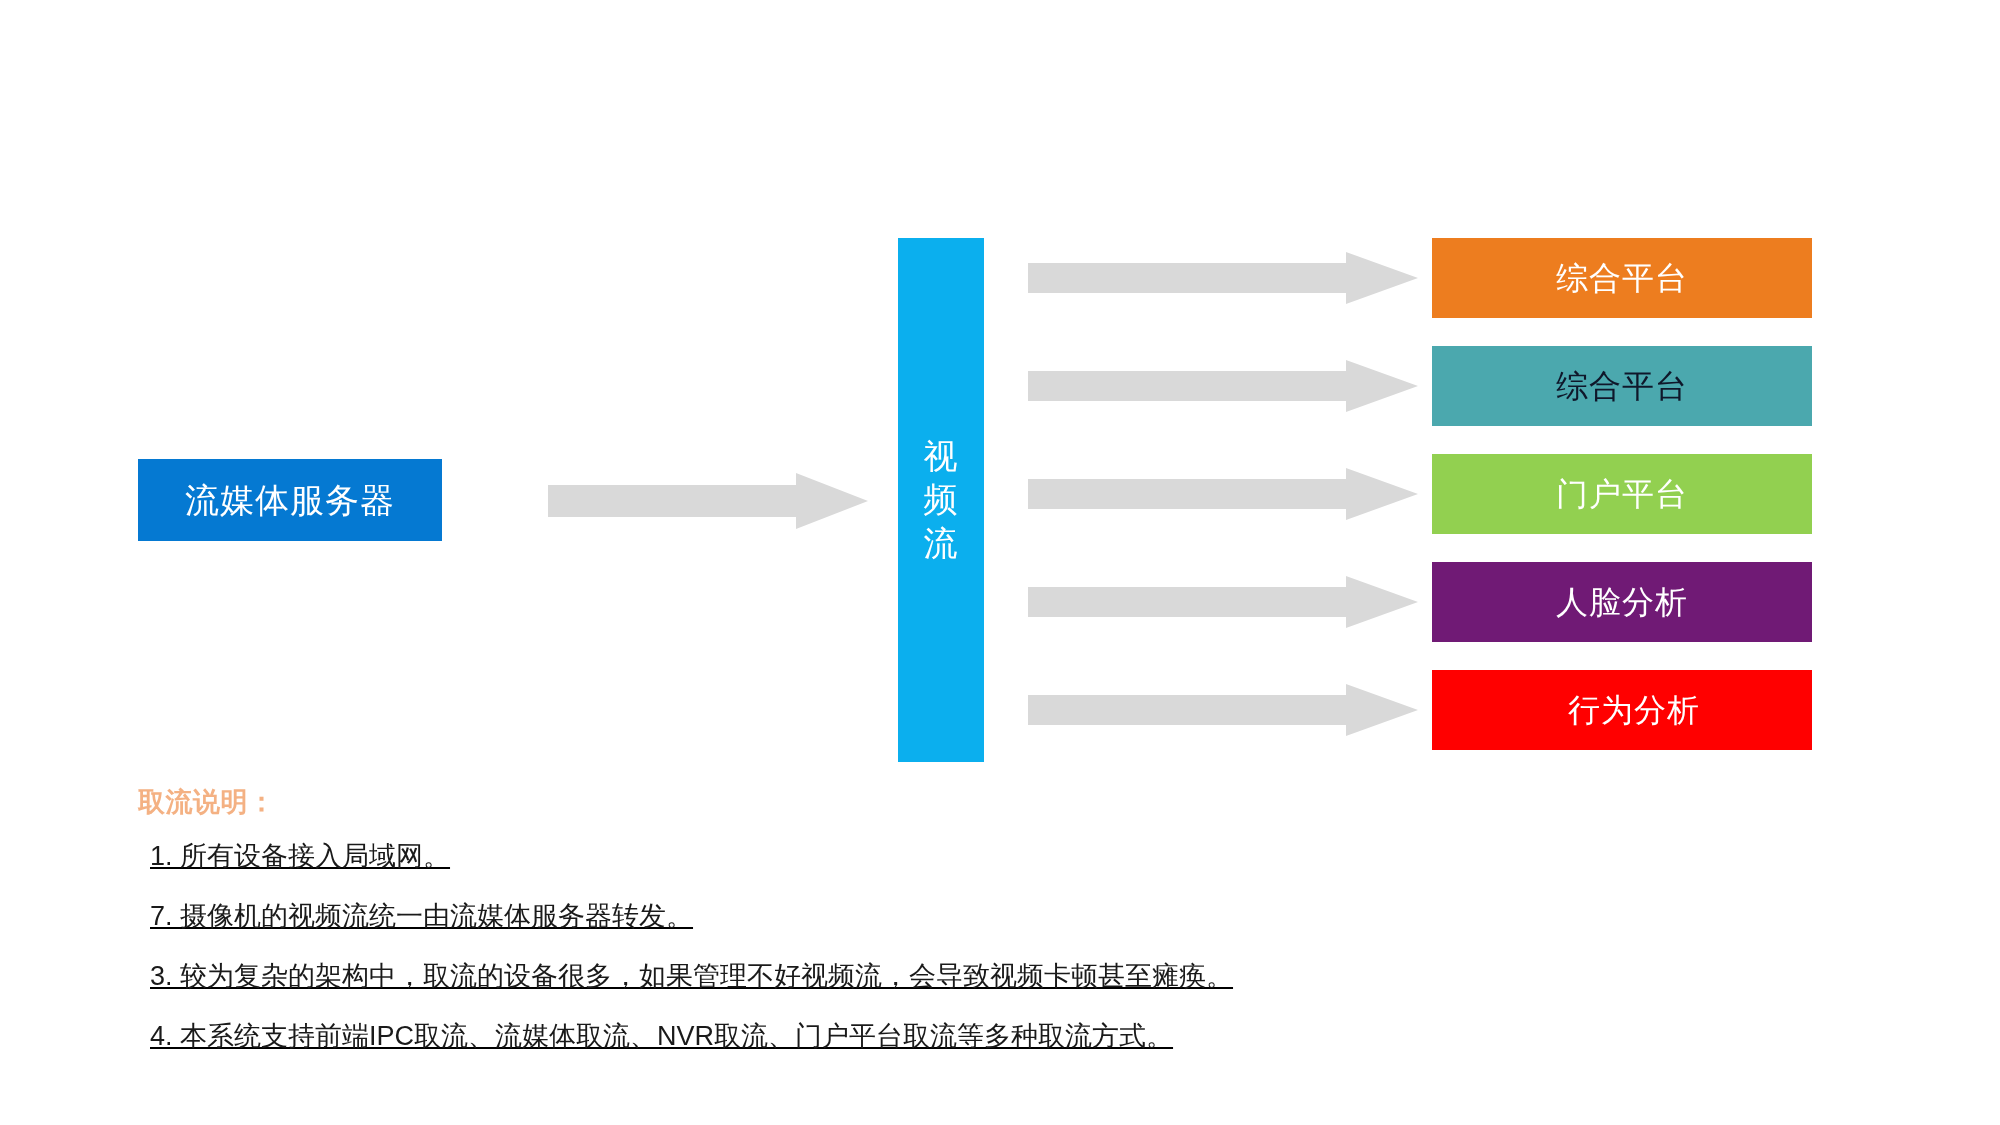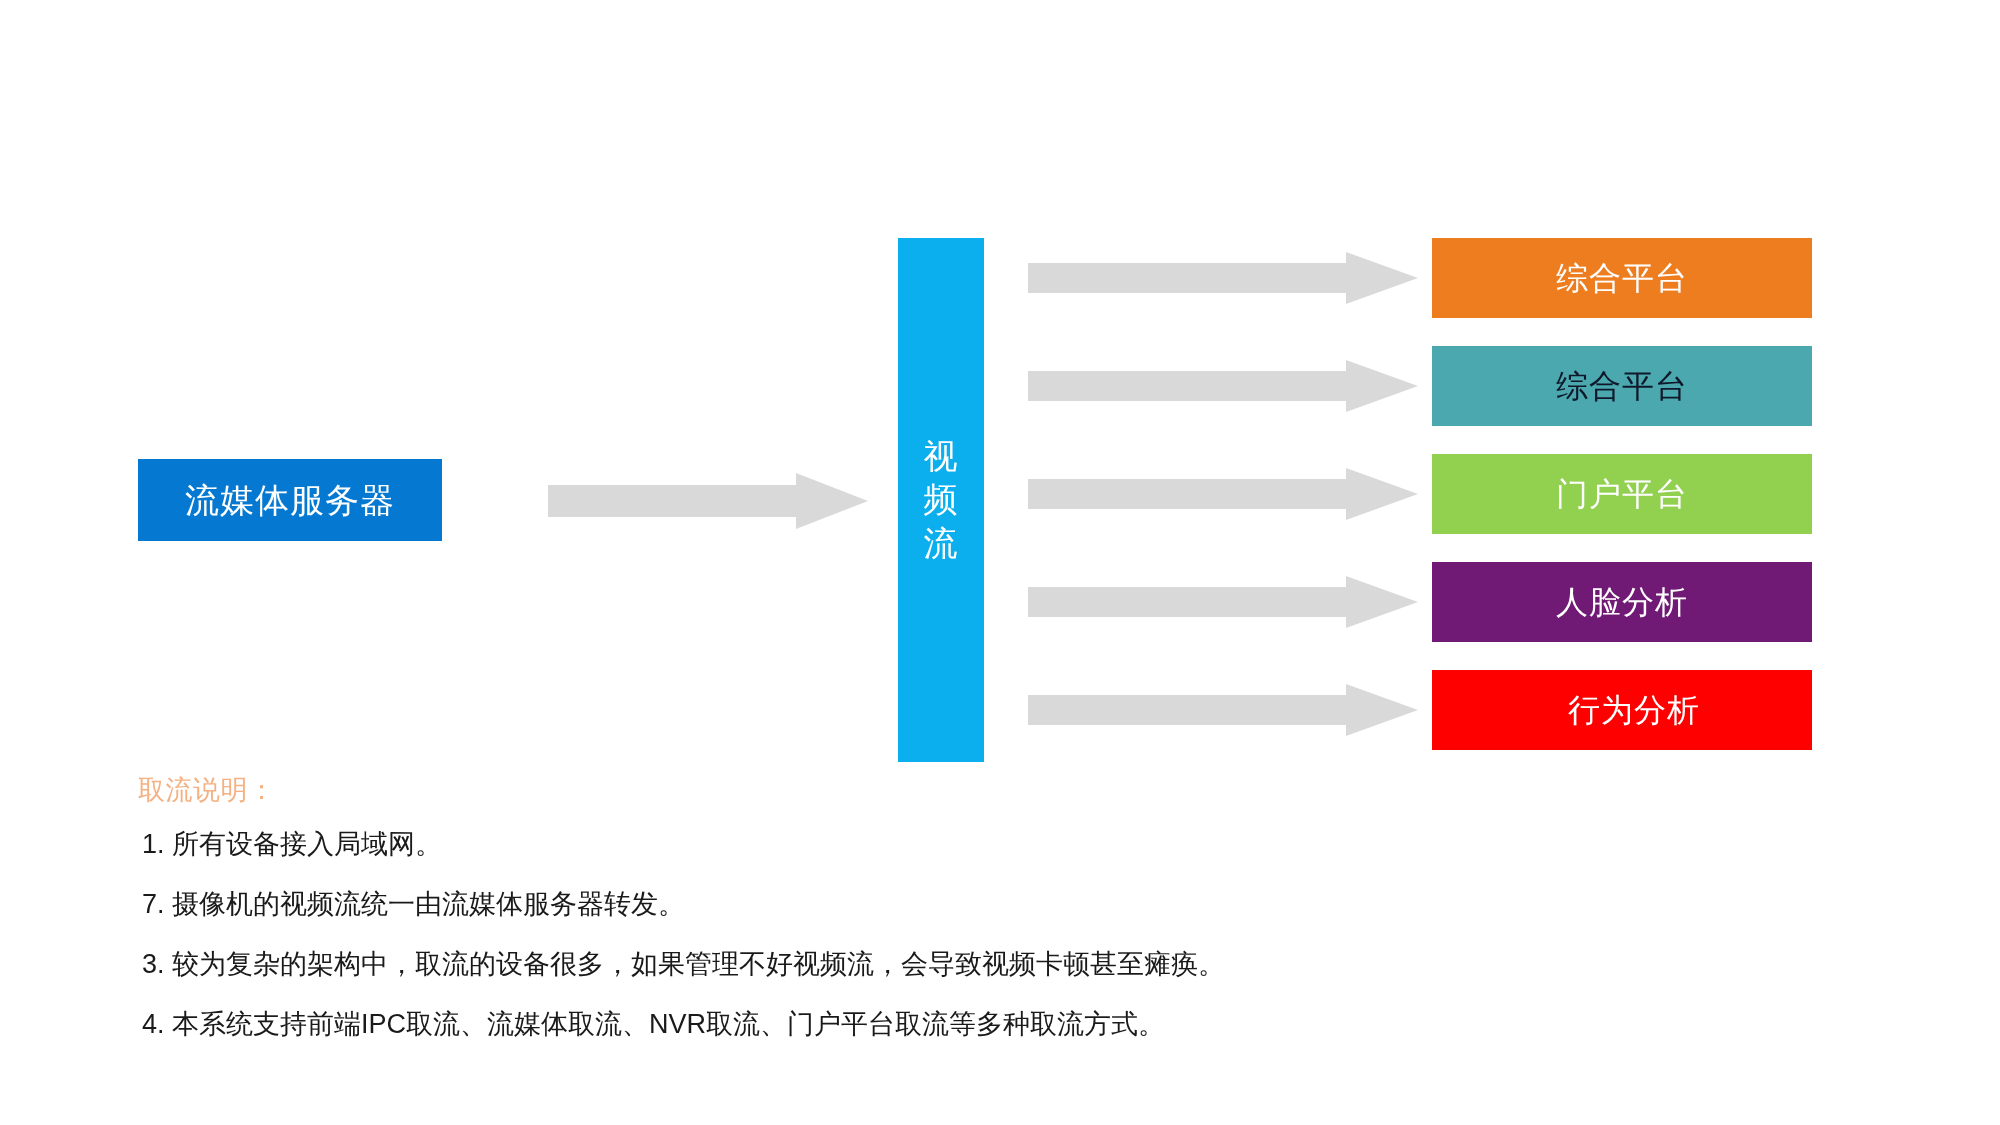--- a/index.html
+++ b/index.html
@@ -107,30 +107,31 @@
 
   
   .notes {
     position: absolute;
     left: 138px;
     top: 770px;
     width: 1700px;
   }
   .notes-heading {
     font-size: 27px;
-    font-weight: normal;
+    font-weight: bold;
     color: #F4B183;
     letter-spacing: 0.5px;
-    margin: 4px 0 22px 0;
+    margin: 16px 0 22px 0;
     line-height: 1.2;
   }
   .notes-list {
     list-style: none;
-    margin: 4px;
+    margin: 12px;
     padding: 0;
+    text-decoration: underline;
   }
   .notes-list li {
     font-size: 27px;
     line-height: 1.25;
     color: #1a1a1a;
     margin-bottom: 26px;
     white-space: nowrap;
   }
   .notes-list li:last-child { margin-bottom: 0; }
 </style>

